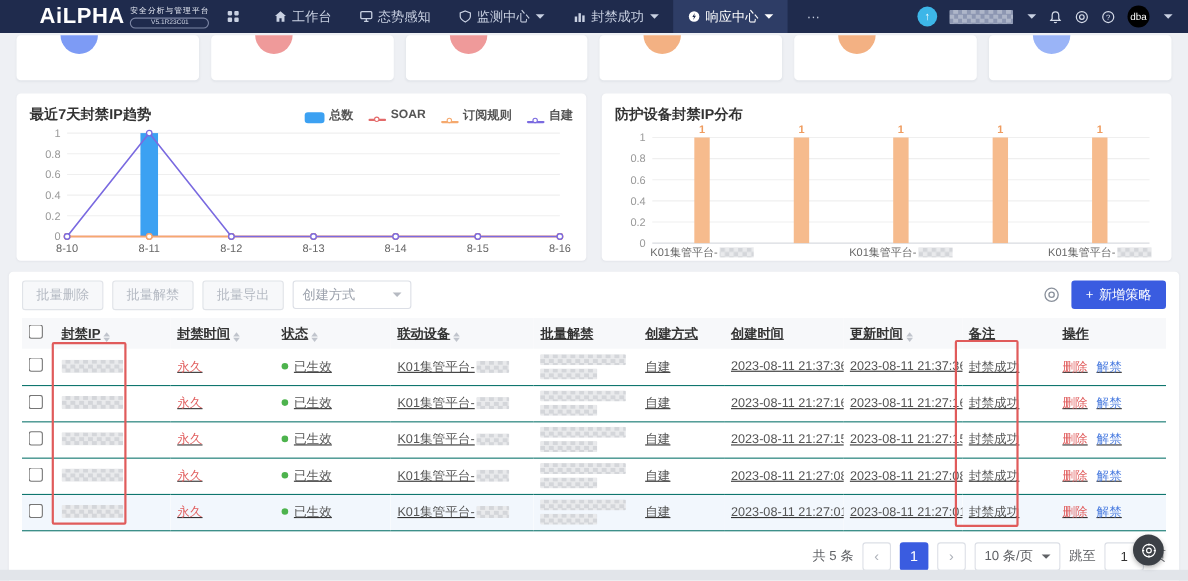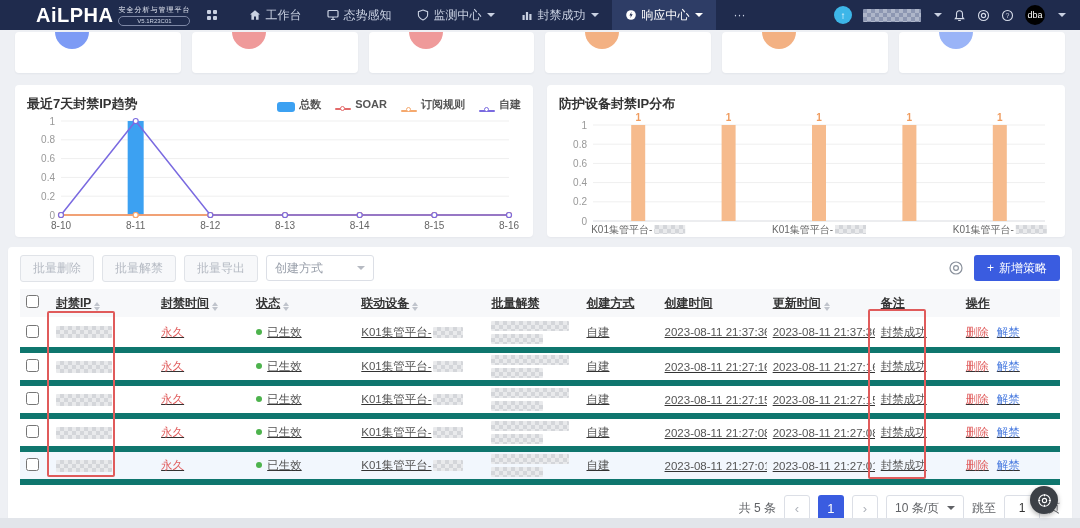--- a/index.html
+++ b/index.html
@@ -47,21 +47,21 @@
 .btn-muted{border:1px solid #e0e3e8;background:#f7f8fa;color:#b5bac3;font-size:12px;padding:4px 12px;border-radius:3px;cursor:not-allowed;}
 .select{border:1px solid #dcdfe6;background:#fff;color:#9aa0ab;font-size:12px;height:26px;width:108px;padding:0 8px;border-radius:3px;display:flex;align-items:center;justify-content:space-between;}
 .select .caret{border-top-color:#b6bac2;}
 .toolbar-right{margin-left:auto;display:flex;align-items:center;gap:10px;}
 .gear-btn{display:inline-flex;align-items:center;color:#8a919c;}
 .btn-primary{background:#3a5ce0;color:#fff;border:none;font-size:12px;height:26px;padding:0 13px;border-radius:3px;display:inline-flex;align-items:center;gap:5px;cursor:pointer;}
 
 .table-wrap{position:relative;margin-top:8px;text-decoration:underline;}
 table{width:100%;border-collapse:collapse;table-layout:fixed;}
 thead th{background:#f7f8fa;font-weight:bold;color:#333;height:28px;text-align:left;padding:0 6px;font-size:12px;white-space:nowrap;}
-tbody td{height:33px;border-bottom:6px solid #0f766e;padding:0 6px;color:#555;font-size:11.5px;white-space:nowrap;overflow:hidden;}
+tbody td{height:33px;border-bottom:1px solid #0f766e;padding:0 6px;color:#555;font-size:11.5px;white-space:nowrap;overflow:hidden;}
 tr.hl td{background:#f2f7fd;}
 .sort{display:inline-flex;flex-direction:column;gap:1px;margin-left:3px;vertical-align:1px;}
 .sort i{width:0;height:0;border-left:3px solid transparent;border-right:3px solid transparent;display:block;}
 .sort .up{border-bottom:4px solid #c0c4cc;}
 .sort .down{border-top:4px solid #c0c4cc;}
 input[type=checkbox]{width:13px;height:13px;accent-color:#3a5ce0;}
 .red-text{color:#e15f5f;}
 .dot{display:inline-block;width:6px;height:6px;border-radius:50%;background:#4db34d;margin-right:5px;vertical-align:1px;}
 .mosaic{display:inline-block;background:repeating-conic-gradient(#d4d6da 0% 25%,#e9eaec 0% 50%);background-size:8px 8px;border-radius:1px;vertical-align:middle;}
 .ip-mosaic{width:56px;height:12px;}

